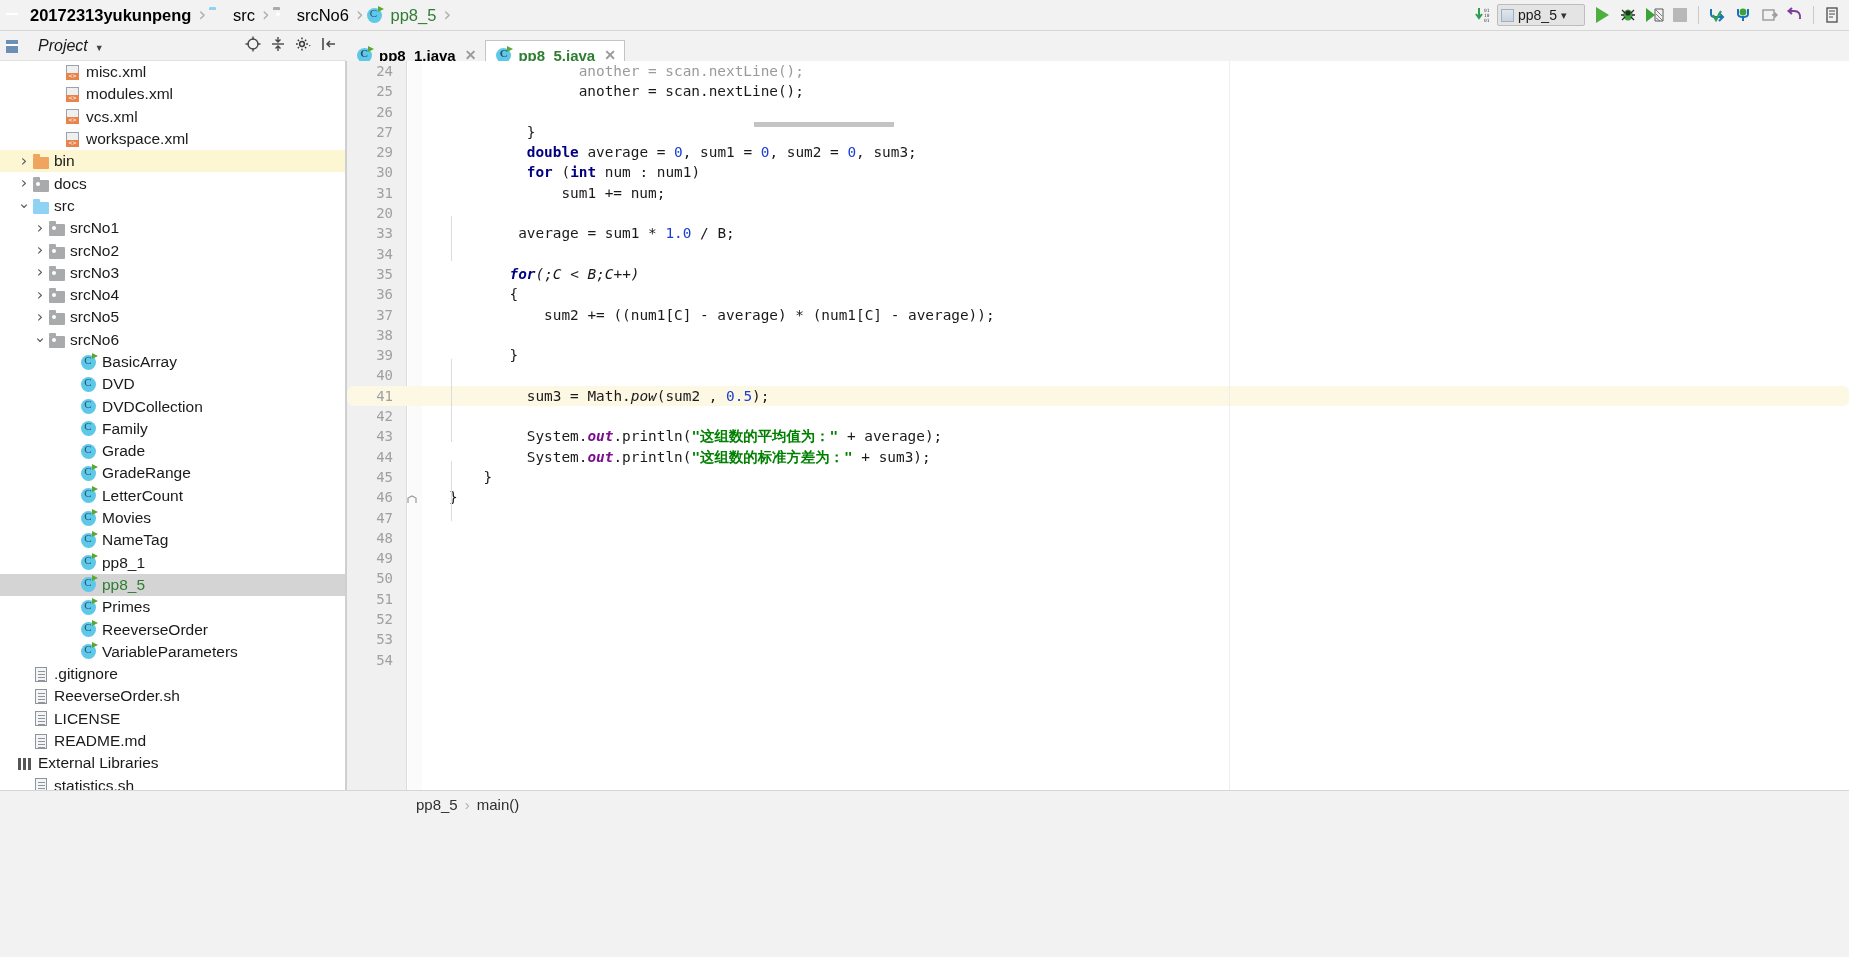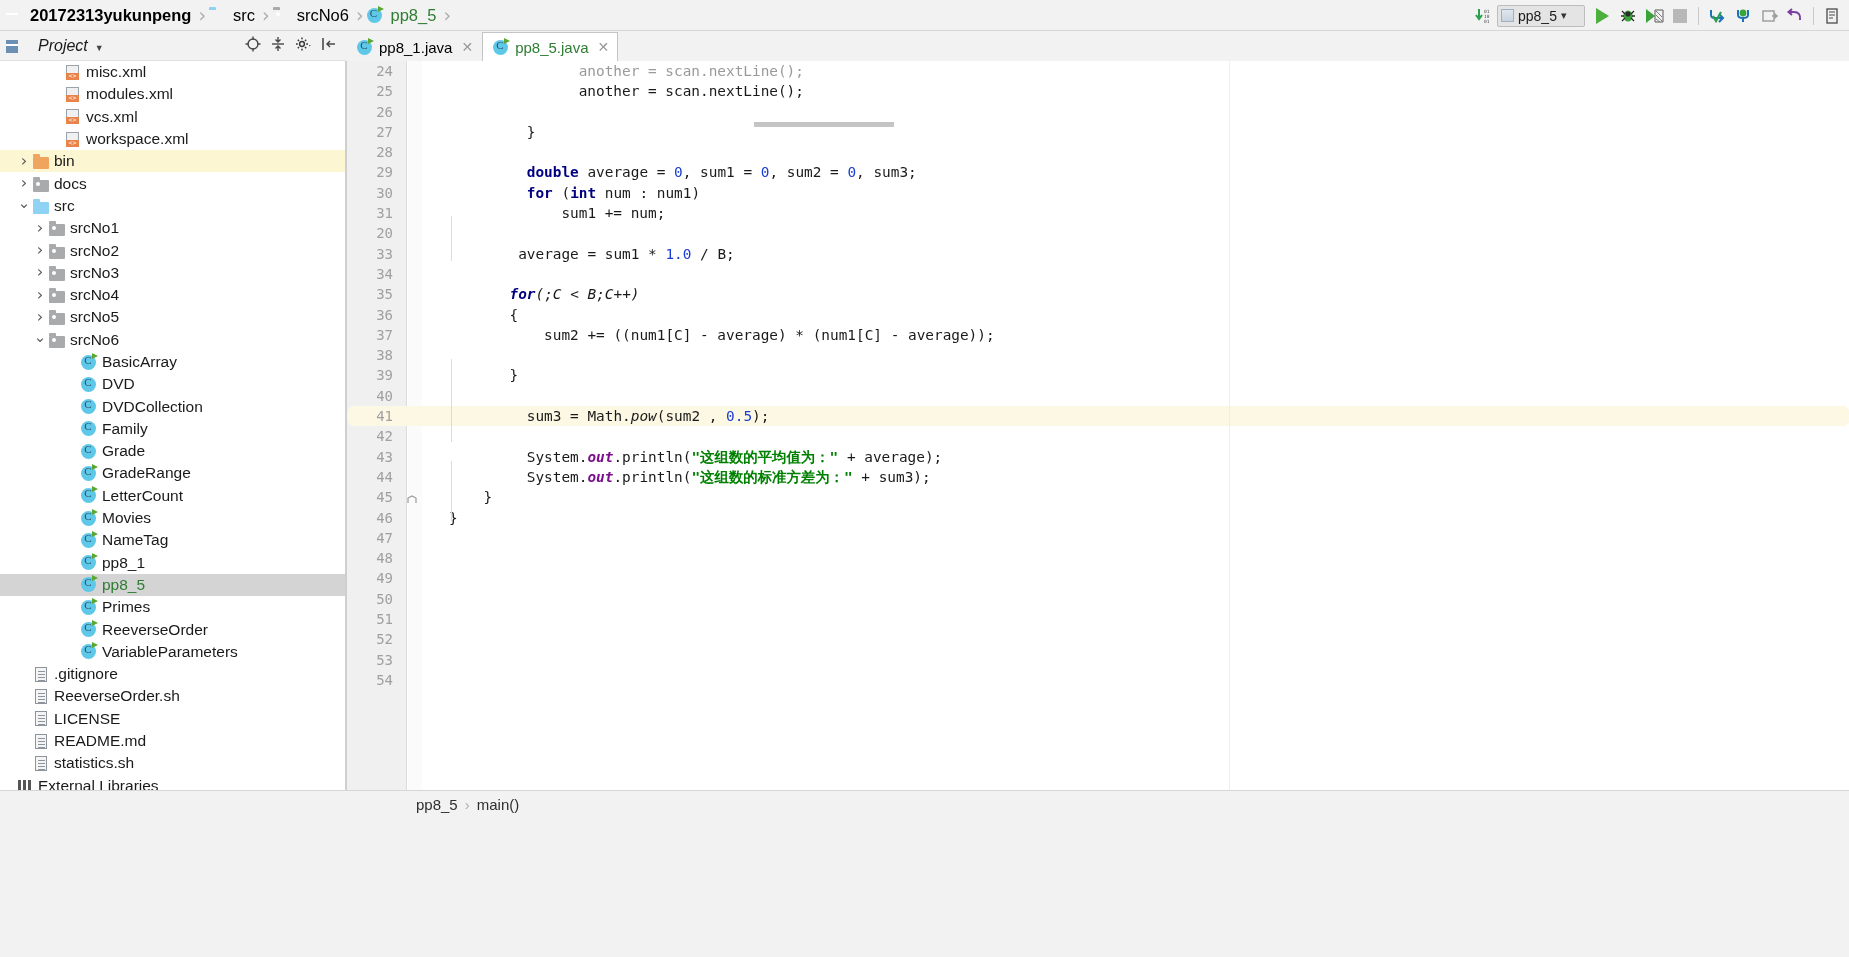--- a/index.html
+++ b/index.html
@@ -8,21 +8,21 @@
     background: #ffffff;
     font-family: "Liberation Sans", sans-serif;
     overflow: hidden;
   }
   #app { position: relative; width: 1849px; height: 957px; background: #f2f2f2; }
 
   
   .navbar {
     position: absolute; top: 0; left: 0; width: 1849px; height: 31px;
     background: #f2f2f2; border-bottom: 1px solid #d6d6d6;
-    display: flex; align-items: flex-start;
+    display: flex; align-items: center;
   }
   .crumbs { display: flex; align-items: center; padding-left: 6px; height: 31px; }
   .crumb { display: flex; align-items: center; height: 31px; }
   .crumb-label { font-size: 16.5px; color: #000; padding: 0 3px; }
   .crumb-label.bold { font-weight: bold; }
   .crumb-label.green { color: #2e7d32; }
   .crumb-sep {
     color: #b0b0b0; font-size: 19px; padding: 0 3px 2px 4px;
     font-family: "DejaVu Sans", sans-serif;
   }
@@ -54,22 +54,22 @@
     font-size:14px; color:#1a1a1a; margin-right:4px;
   }
   .runcfg-ico{width:13px;height:13px;background:linear-gradient(#dfe7ee,#c7d3de);border:1px solid #9fb0bf;}
   .chev { font-size:11px;color:#333;}
 
   .tri-green { width:0;height:0;border-left:13px solid #4caf3e; border-top:8px solid transparent;border-bottom:8px solid transparent;}
   .stopbox { width:14px;height:14px;background:#b8b8b8;}
 
   
   .tabbar {
-    position:absolute; top:31px; left:346px; width:1503px; height:30px;
-    background:#f2f2f2; display:flex; align-items:flex-end;
+    position:absolute; top:40px; left:346px; width:1503px; height:30px;
+    background:#f2f2f2; display:flex; font-weight:bold;
   }
   .tab {
     height:29px; display:flex;align-items:center;gap:5px;padding:0 8px 0 10px;
     font-size:15px; border:1px solid transparent; border-bottom:none; position:relative;
   }
   .tab.active { background:#ffffff; border-color:#c4c4c4; }
   .tab .label { color:#000; }
   .tab.active .label { color:#2e7d32; }
   .tab .closex { color:#9a9a9a; font-size:14px; margin-left:4px;}
 
@@ -617,33 +617,33 @@
       </div>
       <div class="row">
         <span class="gap"></span>
         <span class="twisty"></span>
         <span class="ico-slot">
           <span class="file-ico"></span>
         </span>
         <span class="txt">README.md</span>
       </div>
       <div class="row">
+        <span class="twisty"></span>
+        <span class="ico-slot">
+          <span class="bar-ico"></span>
+        </span>
+        <span class="txt">External Libraries</span>
+      </div>
+      <div class="row">
         <span class="gap"></span>
         <span class="twisty"></span>
         <span class="ico-slot">
           <span class="file-ico"></span>
         </span>
         <span class="txt">statistics.sh</span>
-      </div>
-      <div class="row">
-        <span class="twisty"></span>
-        <span class="ico-slot">
-          <span class="bar-ico"></span>
-        </span>
-        <span class="txt">External Libraries</span>
       </div>
       <div class="row">
         <span class="twisty"></span>
         <span class="ico-slot">
           <span class="scratch-ico"></span>
         </span>
         <span class="txt">Scratches and Consoles</span>
       </div>
     </div>
 
@@ -651,21 +651,20 @@
 
   <div class="editor-wrap">
     <div class="gutter"></div>
     <div class="foldbar"></div>
     <div class="topscroll"></div>
     <div class="codearea" id="code">
         <div class="cline"><span class="lnum">24</span><span class="ctext" style="left: 231.7px;"><span class="gray">another = scan.nextLine();</span></span></div>
         <div class="cline"><span class="lnum">25</span><span class="ctext" style="left: 231.7px;"><span>another = </span><span>scan.nextLine();</span></span></div>
         <div class="cline"><span class="lnum">26</span><span class="ctext" style="left: 76px;"></span></div>
         <div class="cline"><span class="lnum">27</span><span class="ctext" style="left: 179.8px;"><span>}</span></span></div>
-        <div class="cline"><span class="lnum">28</span><span class="ctext" style="left: 76px;"></span></div>
         <div class="cline"><span class="lnum">29</span><span class="ctext" style="left: 179.8px;"><span class="kw">double</span><span> average = </span><span class="num">0</span><span>, sum1 = </span><span class="num">0</span><span>, sum2 = </span><span class="num">0</span><span>, sum3;</span></span></div>
         <div class="cline"><span class="lnum">30</span><span class="ctext" style="left: 179.8px;"><span class="kw">for</span><span> (</span><span class="kw">int</span><span> num : num1)</span></span></div>
         <div class="cline"><span class="lnum">31</span><span class="ctext" style="left: 214.4px;"><span>sum1 += num;</span></span></div>
         <div class="cline"><span class="lnum">20</span><span class="ctext" style="left: 76px;"></span></div>
         <div class="cline"><span class="lnum">33</span><span class="ctext" style="left: 171.15px;"><span>average = sum1 * </span><span class="num">1.0</span><span> / B;</span></span></div>
         <div class="cline"><span class="lnum">34</span><span class="ctext" style="left: 76px;"></span></div>
         <div class="cline"><span class="lnum">35</span><span class="ctext" style="left: 162.5px; font-style: italic;"><span class="kw">for</span><span>(;C &lt; B;C++)</span></span></div>
         <div class="cline"><span class="lnum">36</span><span class="ctext" style="left: 162.5px;"><span>{</span></span></div>
         <div class="cline"><span class="lnum">37</span><span class="ctext" style="left: 197.1px;"><span>sum2 += ((num1[C] - average) * (num1[C] - average));</span></span></div>
         <div class="cline"><span class="lnum">38</span><span class="ctext" style="left: 76px;"></span></div>

